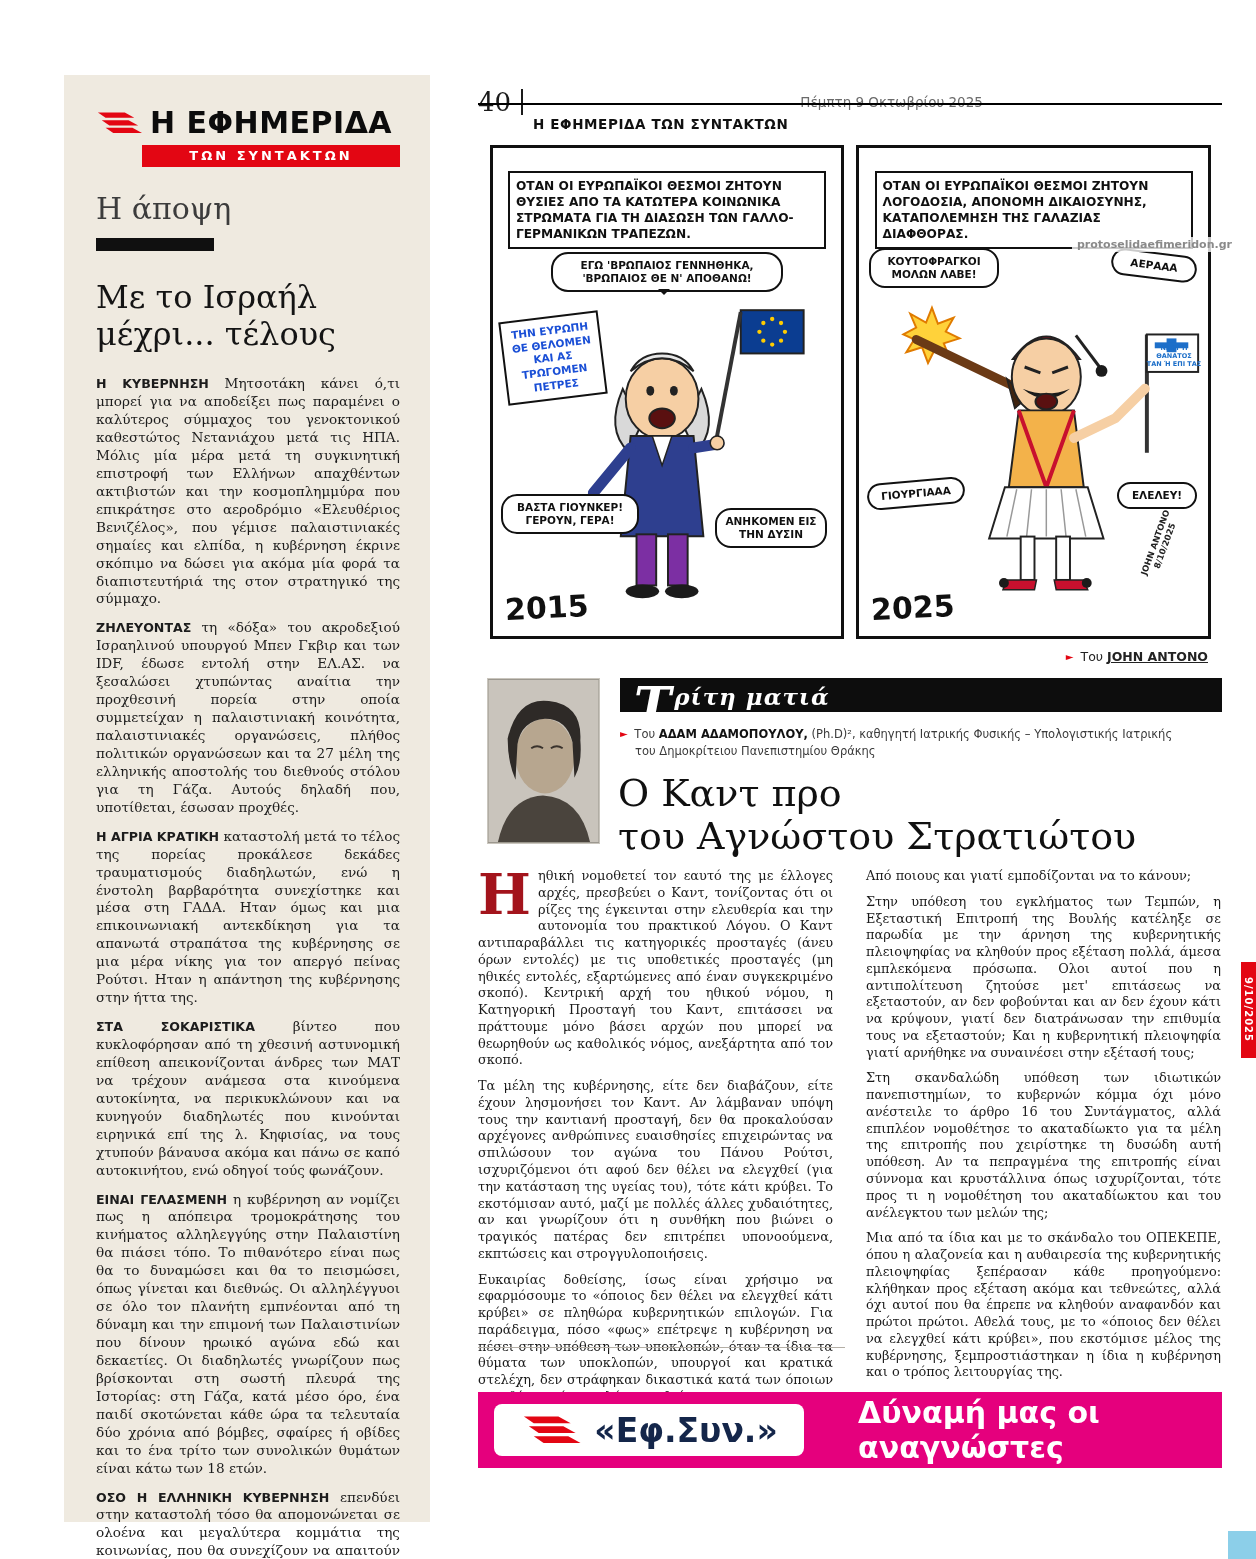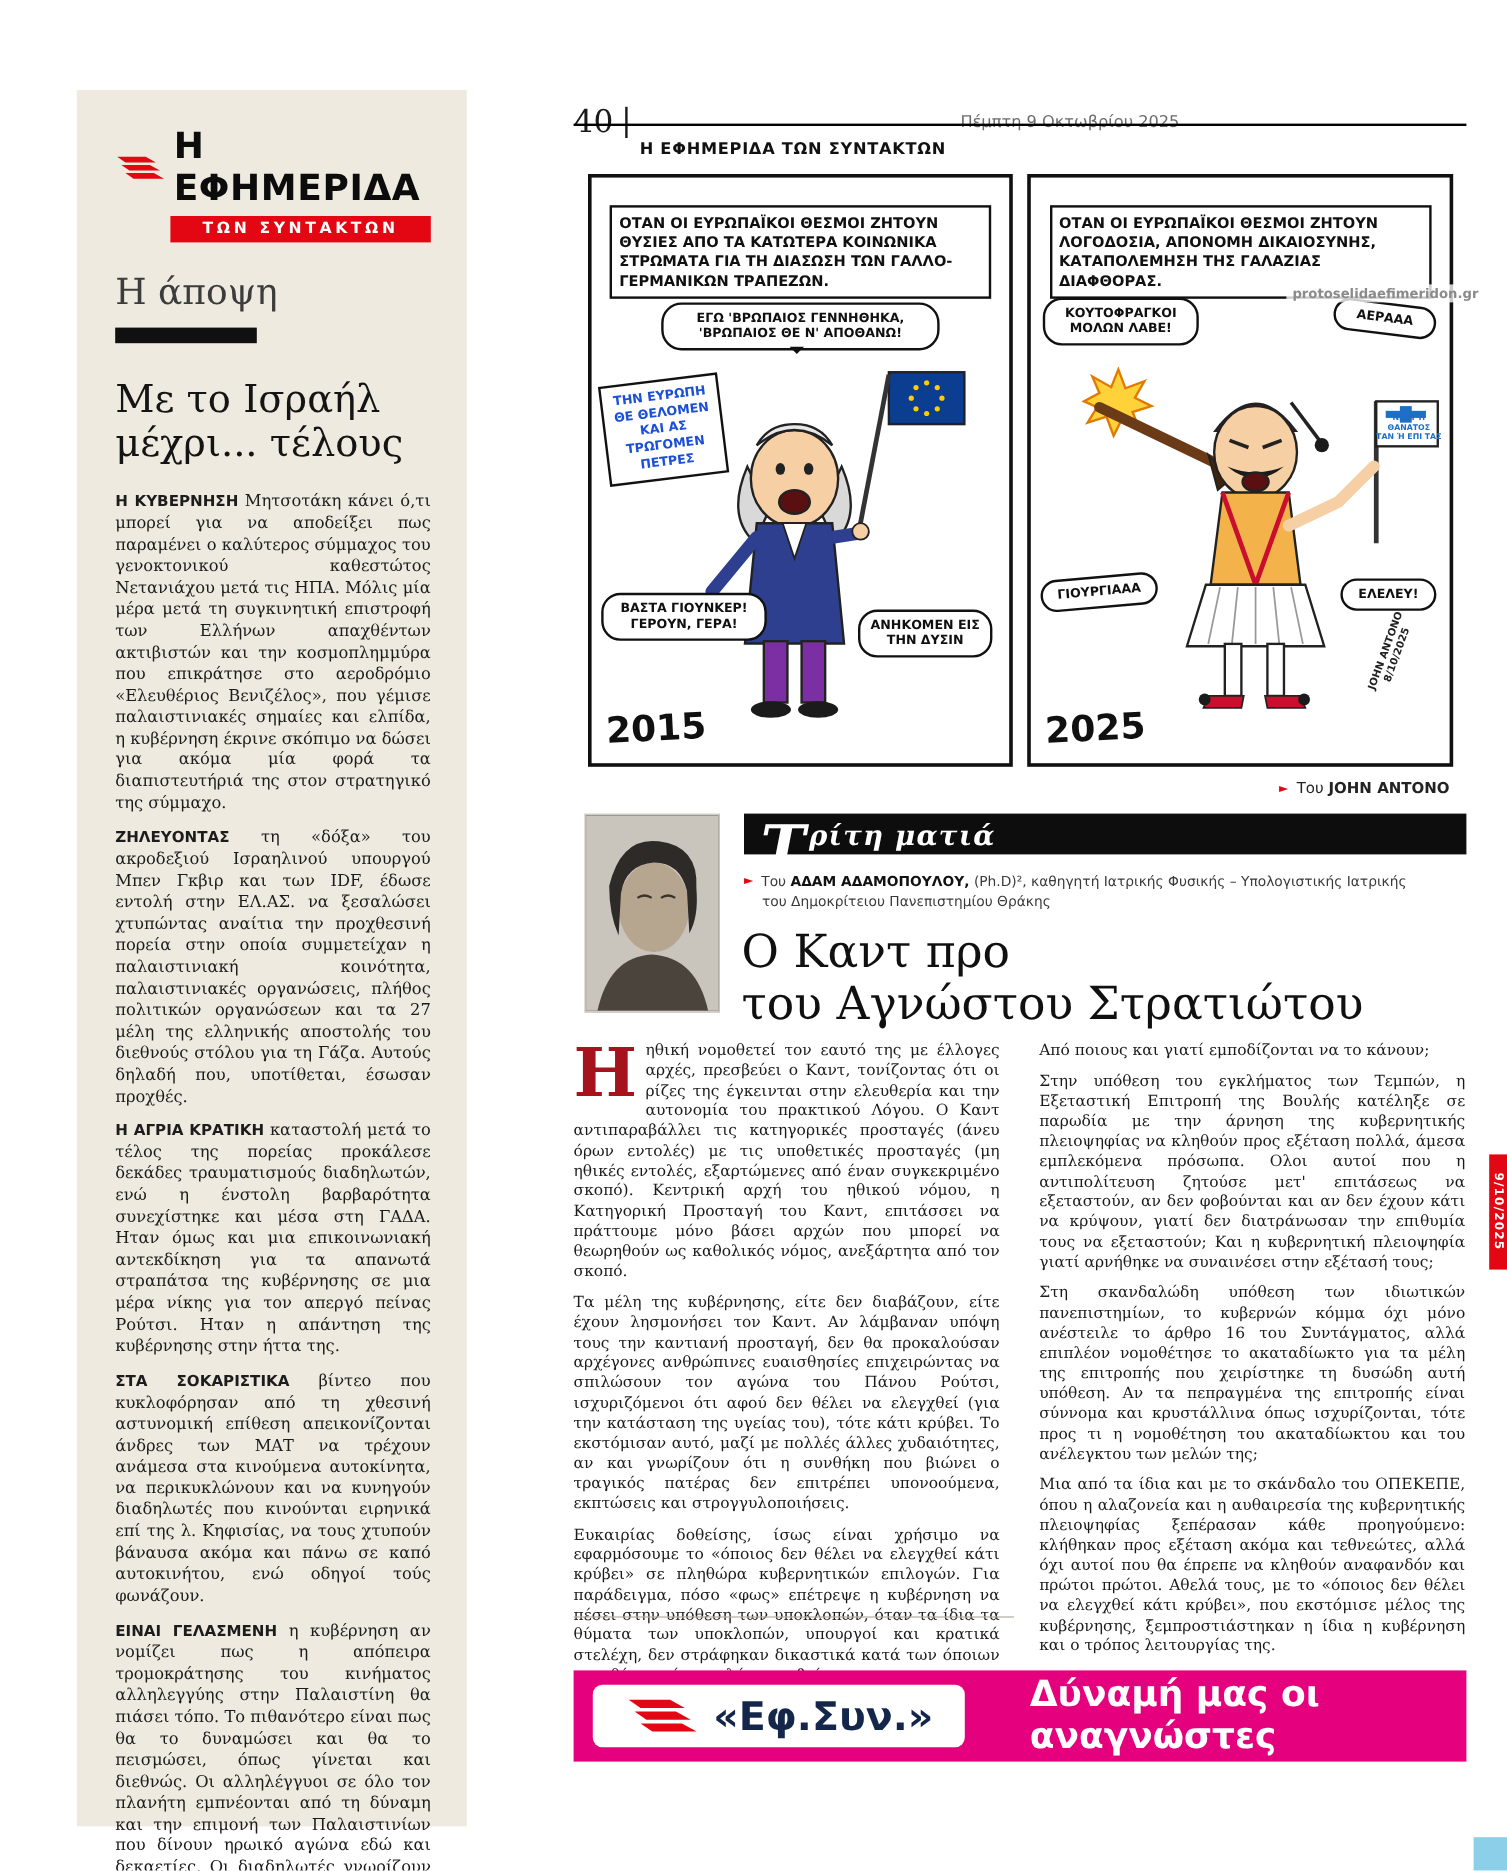--- a/index.html
+++ b/index.html
@@ -9,21 +9,21 @@
 
   
   .page-header { position:absolute; left:478px; top:72px; width:744px; display:flex; align-items:center; }
   .page-num { font:26px "DejaVu Serif", serif; color:#1a1a1a; }
   .head-vdiv { width:2px; height:26px; background:#1a1a1a; margin:0 10px; }
   .masthead { font:bold 13.5px "DejaVu Sans", sans-serif; letter-spacing:0.6px; color:#111;margin-top:44px; }
   .mast-date { font:13.5px "DejaVu Sans", sans-serif; color:#6b6b6b; margin-left:12px; }
   .header-rule { position:absolute; left:478px; top:103px; width:744px; height:2px; background:#000; }
 
   
-  .opinion-col { position:absolute; left:64px; top:75px; width:325px; height:1447px; background:#efeae0; }
+  .opinion-col { position:absolute; left:64px; top:75px; width:366px; height:1447px; background:#efeae0; }
   .op-inner { padding:30px 30px 0 32px; }
   .brand-row { display:flex; align-items:center; gap:8px; }
   .brand-line1 { font:800 30px "DejaVu Sans", sans-serif; letter-spacing:0.5px; color:#0c0c0c; }
   .brand-bar { background:#e30613; color:#fff; font:bold 13px "DejaVu Sans", sans-serif; letter-spacing:3px; text-align:center; padding:3px 12px 4px; margin:5px 0 0 46px; }
   .section-name { font:30px "DejaVu Serif", serif; color:#3c3c3c; margin-top:24px; }
   .black-bar { width:118px; height:13px; background:#101010; margin-top:12px; }
   .opinion-title { font:32px/1.16 "DejaVu Serif", serif; font-weight:500; color:#141414; margin-top:28px; }
   .op-body { margin-top:22px; }
   .op-para { font:13.6px/1.32 "DejaVu Serif", serif; color:#1c1c1c; text-align:justify; margin-bottom:11px; }
   .op-lead { font-family:"DejaVu Sans", sans-serif; font-weight:bold; font-size:12.6px; }
@@ -36,21 +36,21 @@
   .caption { margin:23px auto 0; width:318px; border:2.5px solid #101010; padding:5px 6px; font:bold 12.2px/1.32 "DejaVu Sans", sans-serif; text-align:left; color:#101010; background:#fff; position:relative; z-index:3; }
   .scene { position:absolute; left:0; top:90px; width:100%; height:398px; z-index:1; }
   .bubble { position:absolute; z-index:4; background:#fff; border:2px solid #111; border-radius:16px; padding:5px 8px; font:bold 10.5px/1.25 "DejaVu Sans", sans-serif; text-align:center; color:#101010; }
   .bubble.tail-down::after { content:""; position:absolute; bottom:-11px; left:46%; border:6px solid transparent; border-top-color:#111; }
   .sign-board { position:absolute; z-index:4; background:#fff; border:2px solid #111; padding:6px 4px; font:bold 10.5px/1.3 "DejaVu Sans", sans-serif; color:#1a4fd6; text-align:center; transform:rotate(-7deg); }
   .year { position:absolute; left:12px; top:442px; z-index:4; font:bold 30px "DejaVu Sans", sans-serif; color:#101010; transform:rotate(-3deg); }
   .signature { position:absolute; right:2px; top:386px; z-index:4; width:92px; font:bold 8.5px/1.2 "DejaVu Sans", sans-serif; color:#222; text-align:center; transform:rotate(-70deg); }
   .flag-text { position:absolute; left:287px; top:196px; width:56px; z-index:4; font:bold 6.5px/1.25 "DejaVu Sans", sans-serif; color:#1d6fc9; text-align:center; }
   .watermark { position:absolute; left:594px; top:92px; z-index:6; background:rgba(255,255,255,0.78); color:#8a8a8a; font:bold 11px "DejaVu Sans", sans-serif; padding:1px 5px; }
   .cartoon-credit { position:absolute; right:14px; top:504px; font:12.5px "DejaVu Sans", sans-serif; color:#222; }
-  .cartoon-credit b { font-weight:bold; }
+  .cartoon-credit b { font-weight:bold;text-decoration:underline; }
   .red-arrow { color:#e30613; font-size:10px; vertical-align:1px; margin-right:3px; }
 
   
   .third-look { position:absolute; left:478px; top:676px; width:744px; height:720px; }
   .photo { position:absolute; left:9px; top:2px; width:113px; height:166px; border:1px solid #c9c5bd; }
   .tl-banner { position:absolute; left:142px; top:2px; width:602px; height:34px; background:#0d0d0d; color:#fff; display:flex; align-items:center; padding-left:14px; overflow:visible; }
   .big-t { font:bold italic 50px "DejaVu Serif", serif; margin-top:20px; margin-right:3px; }
   .banner-rest { font:bold italic 23px "DejaVu Serif", serif; letter-spacing:1px; margin-top:2px; }
   .byline { position:absolute; left:142px; top:50px; width:600px; font:11.5px/1.5 "DejaVu Sans", sans-serif; color:#3a3a3a; }
   .byline b { color:#111; }

